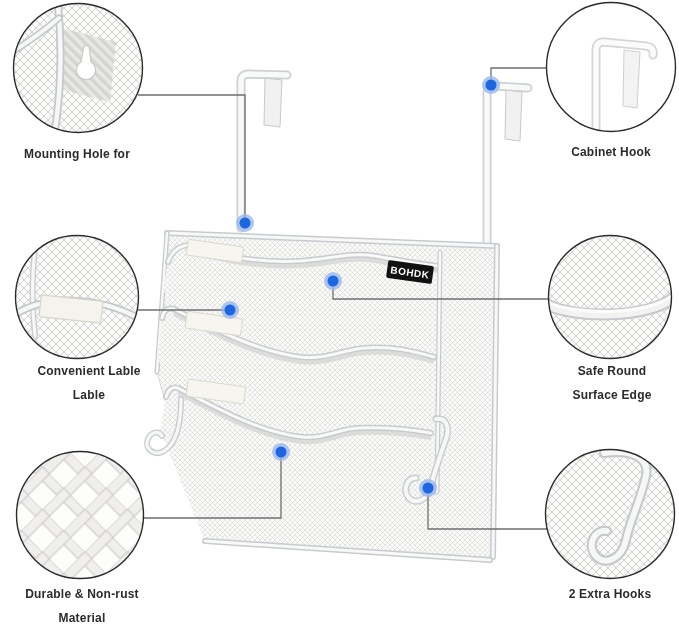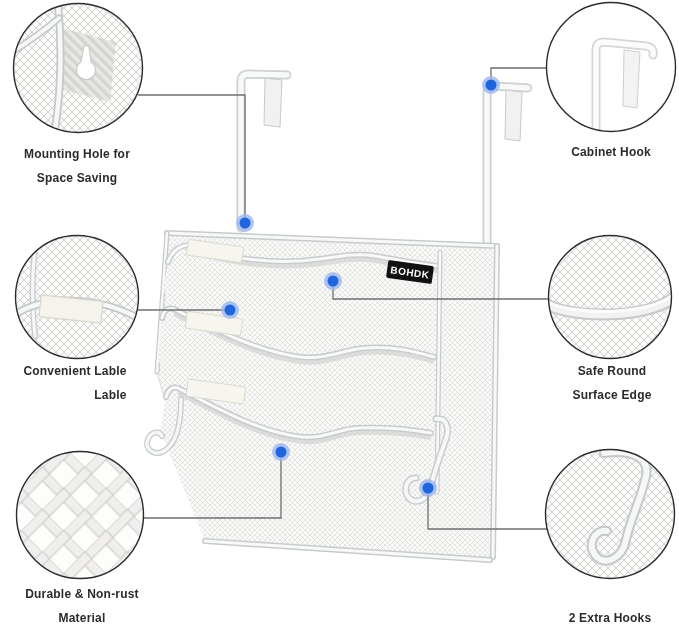--- a/index.html
+++ b/index.html
@@ -224,33 +224,32 @@
     </g>
     <g>
       <circle cx="428" cy="488" r="9" fill="#9bb7ed" opacity="0.8"></circle>
           <circle cx="428" cy="488" r="5.5" fill="#1f65dd"></circle>
     </g>
   </g>
 </svg>
 
 <div class="callout-label" style="left:77px;top:142px;">
   <div>Mounting Hole for</div>
-  <div>Space Saving</div>
 </div>
 <div class="callout-label" style="left:611px;top:140px;text-align:right;">
   <div>Cabinet Hook</div>
 </div>
-<div class="callout-label" style="left:75px;top:359px;text-align:right;">
+<div class="callout-label" style="left:89px;top:359px;">
   <div>Convenient Lable</div>
   <div>Lable</div>
 </div>
 <div class="callout-label" style="left:612px;top:359px;">
   <div>Safe Round</div>
   <div>Surface Edge</div>
 </div>
 <div class="callout-label" style="left:82px;top:582px;">
   <div>Durable &amp; Non-rust</div>
   <div>Material</div>
 </div>
-<div class="callout-label" style="left:610px;top:606px;">
+<div class="callout-label" style="left:610px;top:582px;">
   <div>2 Extra Hooks</div>
 </div>
 </div>
 
 </body></html>

